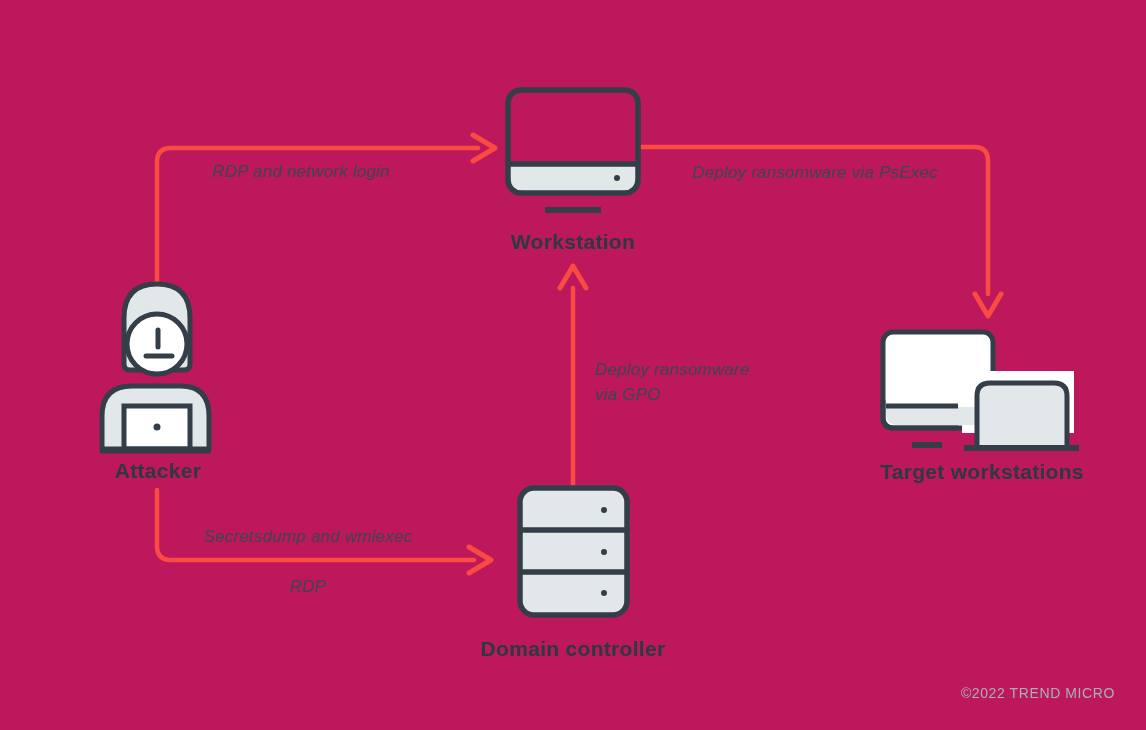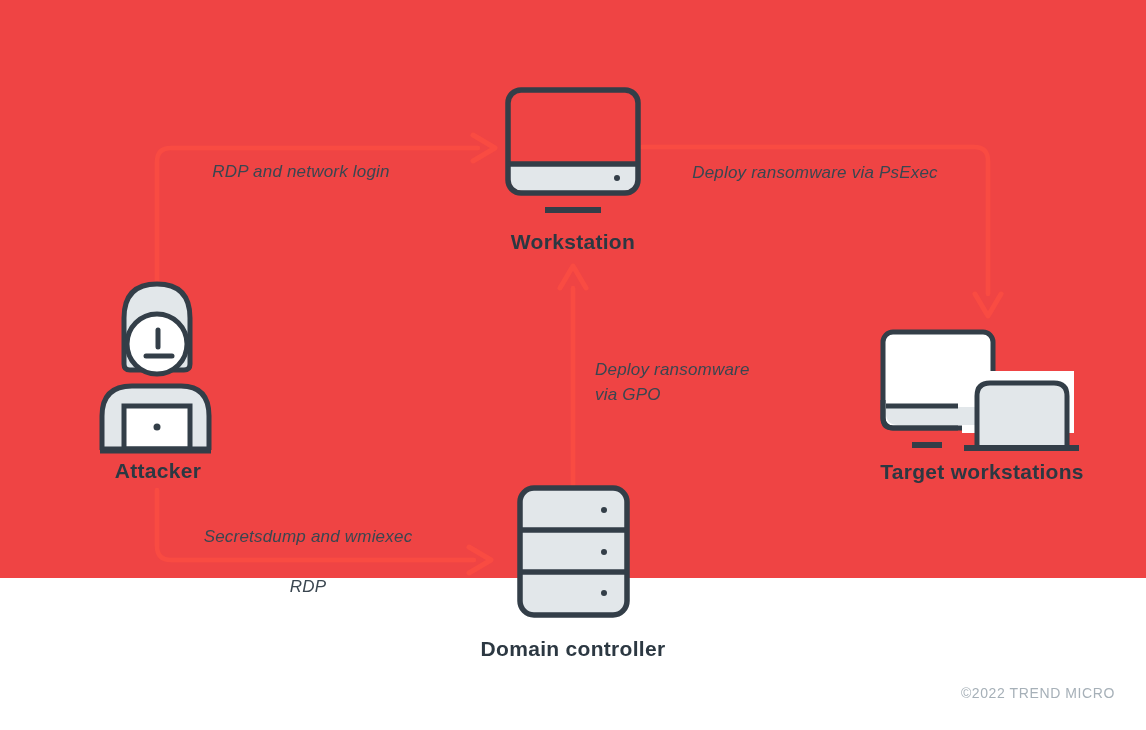--- a/index.html
+++ b/index.html
@@ -7,22 +7,22 @@
     padding: 0;
     background: #ffffff;
     width: 1146px;
     height: 730px;
     overflow: hidden;
     font-family: "Liberation Sans", sans-serif;
   }
   .stage {
     position: relative;
     width: 1146px;
-    height: 578px;
-    background: #ef4444;
+    height: 730px;
+    background: #be185d;
   }
   svg { display: block; }
 
   
   .outline    { stroke: #333e48; fill: none; }
   .fill-light { fill: #e2e7ea; }
   .fill-white { fill: #ffffff; }
   .dot        { fill: #333e48; stroke: none; }
 
   

